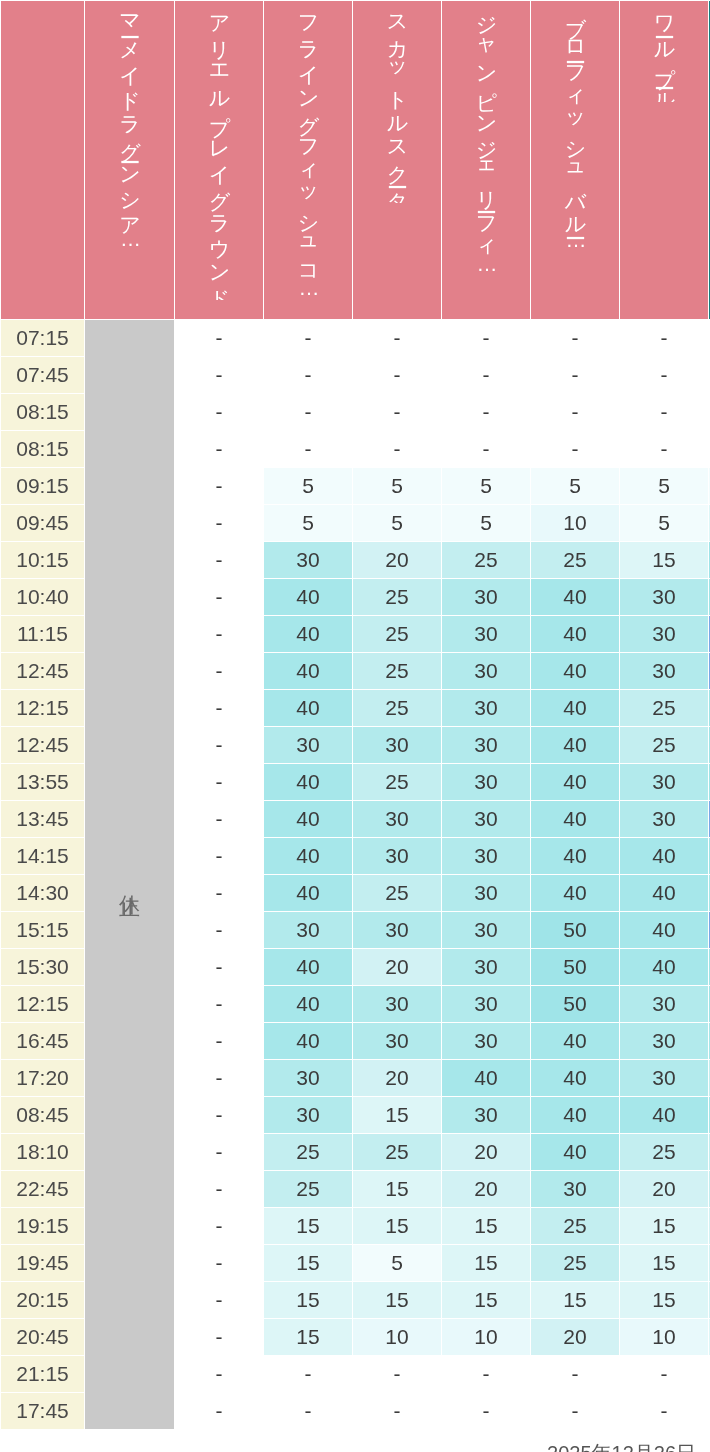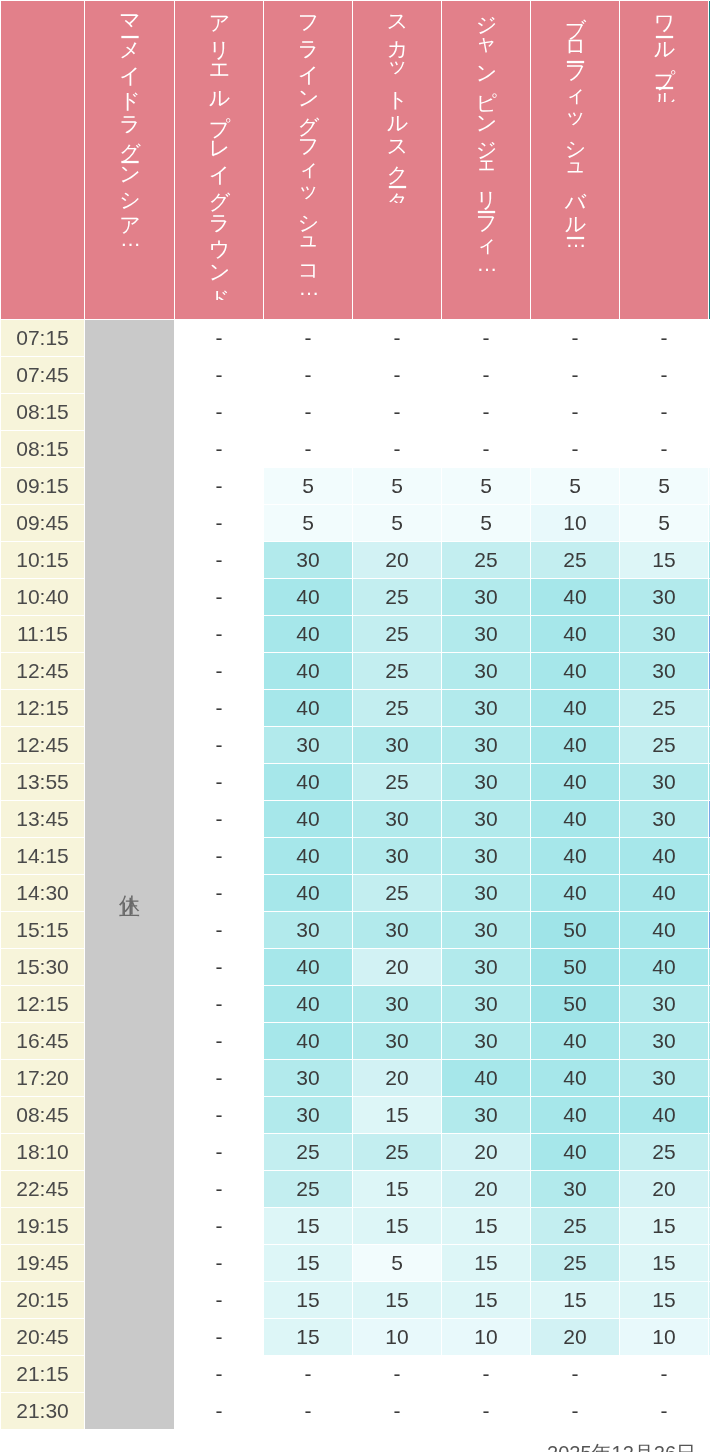--- a/index.html
+++ b/index.html
@@ -400,21 +400,21 @@
         <td class="time-cell">21:15</td>
         <td style="background: rgb(255, 255, 255);">-</td>
         <td style="background: rgb(255, 255, 255);">-</td>
         <td style="background: rgb(255, 255, 255);">-</td>
         <td style="background: rgb(255, 255, 255);">-</td>
         <td style="background: rgb(255, 255, 255);">-</td>
         <td style="background: rgb(255, 255, 255);">-</td>
         <td style="background: rgb(255, 255, 255);">-</td>
       </tr>
       <tr>
-        <td class="time-cell">21:30</td>
+        <td class="time-cell">17:45</td>
         <td style="background: rgb(255, 255, 255);">-</td>
         <td style="background: rgb(255, 255, 255);">-</td>
         <td style="background: rgb(255, 255, 255);">-</td>
         <td style="background: rgb(255, 255, 255);">-</td>
         <td style="background: rgb(255, 255, 255);">-</td>
         <td style="background: rgb(255, 255, 255);">-</td>
         <td style="background: rgb(255, 255, 255);">-</td>
       </tr>
     </tbody>
 </table>

